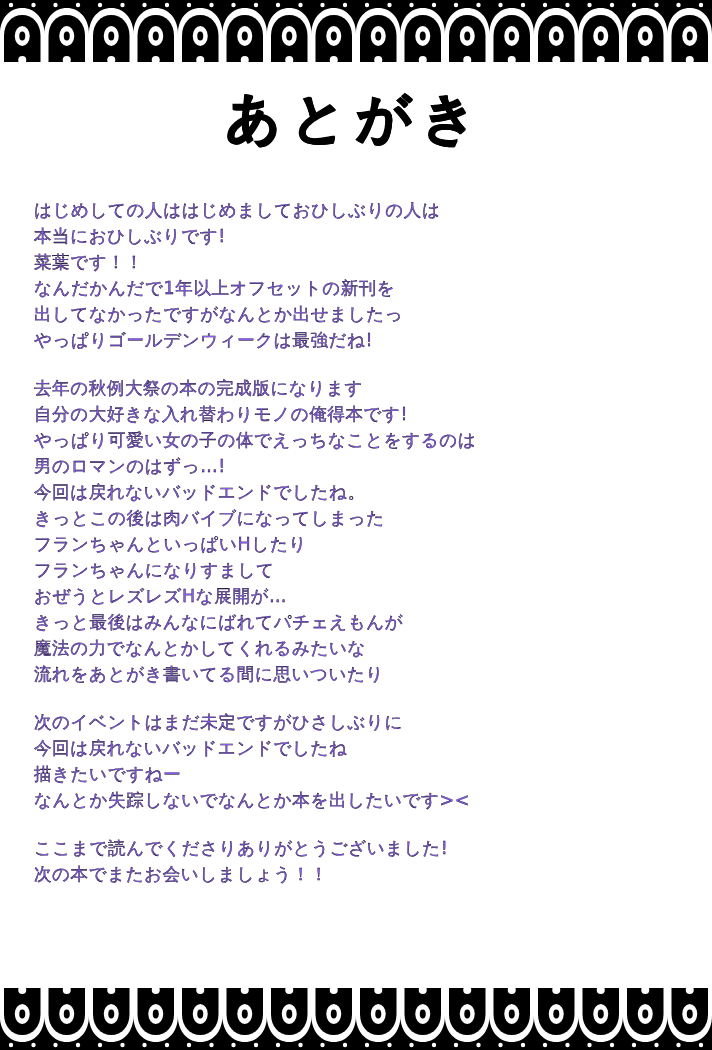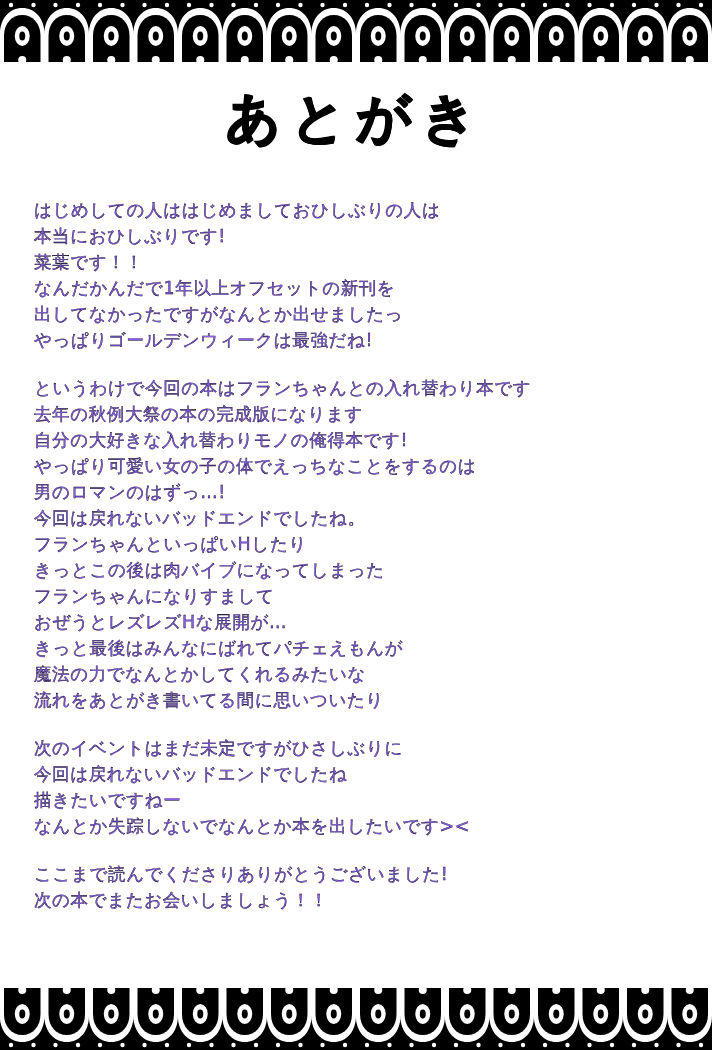--- a/index.html
+++ b/index.html
@@ -121,28 +121,27 @@
     <div class="para">
       <div class="line">はじめしての人ははじめましておひしぶりの人は</div>
       <div class="line">本当におひしぶりです!</div>
       <div class="line">菜葉です！！</div>
       <div class="line">なんだかんだで1年以上オフセットの新刊を</div>
       <div class="line">出してなかったですがなんとか出せましたっ</div>
       <div class="line">やっぱりゴールデンウィークは最強だね!</div>
     </div>
 
     <div class="para">
-      <div class="line">というわけで今回の本はフランちゃんとの入れ替わり本です</div>
       <div class="line">去年の秋例大祭の本の完成版になります</div>
       <div class="line">自分の大好きな入れ替わりモノの俺得本です!</div>
       <div class="line">やっぱり可愛い女の子の体でえっちなことをするのは</div>
       <div class="line">男のロマンのはずっ…!</div>
       <div class="line">今回は戻れないバッドエンドでしたね。</div>
+      <div class="line">きっとこの後は肉バイブになってしまった</div>
       <div class="line">フランちゃんといっぱいHしたり</div>
-      <div class="line">きっとこの後は肉バイブになってしまった</div>
       <div class="line">フランちゃんになりすまして</div>
       <div class="line">おぜうとレズレズHな展開が…</div>
       <div class="line">きっと最後はみんなにばれてパチェえもんが</div>
       <div class="line">魔法の力でなんとかしてくれるみたいな</div>
       <div class="line">流れをあとがき書いてる間に思いついたり</div>
     </div>
 
     <div class="para">
       <div class="line">次のイベントはまだ未定ですがひさしぶりに</div>
       <div class="line">今回は戻れないバッドエンドでしたね</div>

